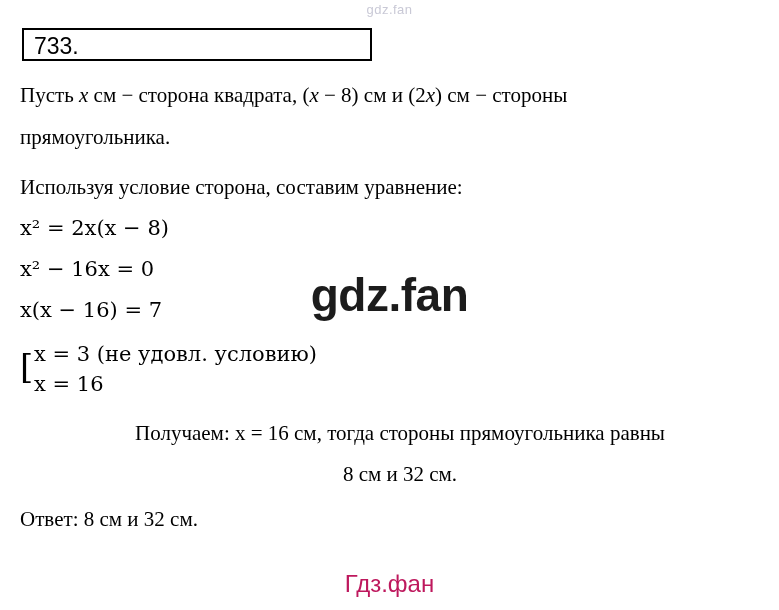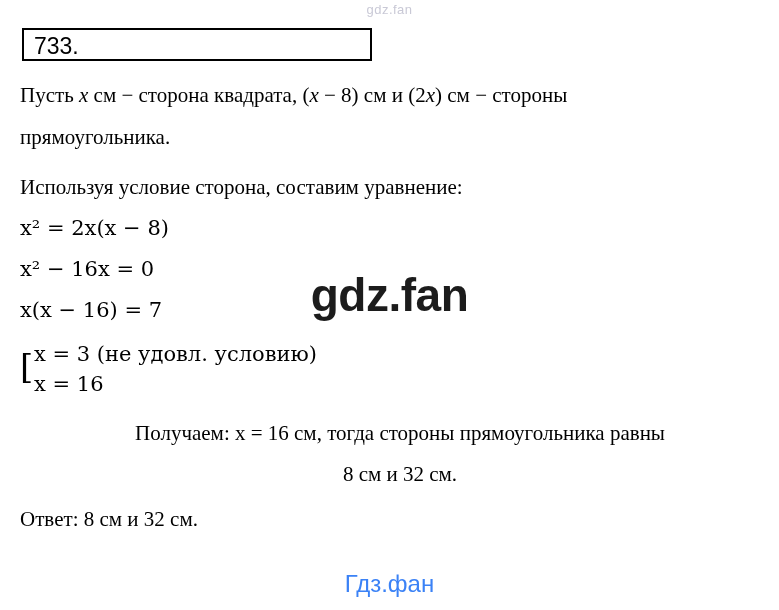--- a/index.html
+++ b/index.html
@@ -44,21 +44,21 @@
     letter-spacing: -0.5px;
   }
   .wm-bottom {
     position: absolute;
     top: 570px;
     left: 0;
     width: 779px;
     text-align: center;
     font-family: "Liberation Sans", sans-serif;
     font-size: 24px;
-    color: #3b82f6;
+    color: #be185d;
   }
   .task-box {
     position: absolute;
     left: 22px;
     top: 28px;
     width: 350px;
     height: 33px;
     border: 2px solid #000;
     box-sizing: border-box;
   }

